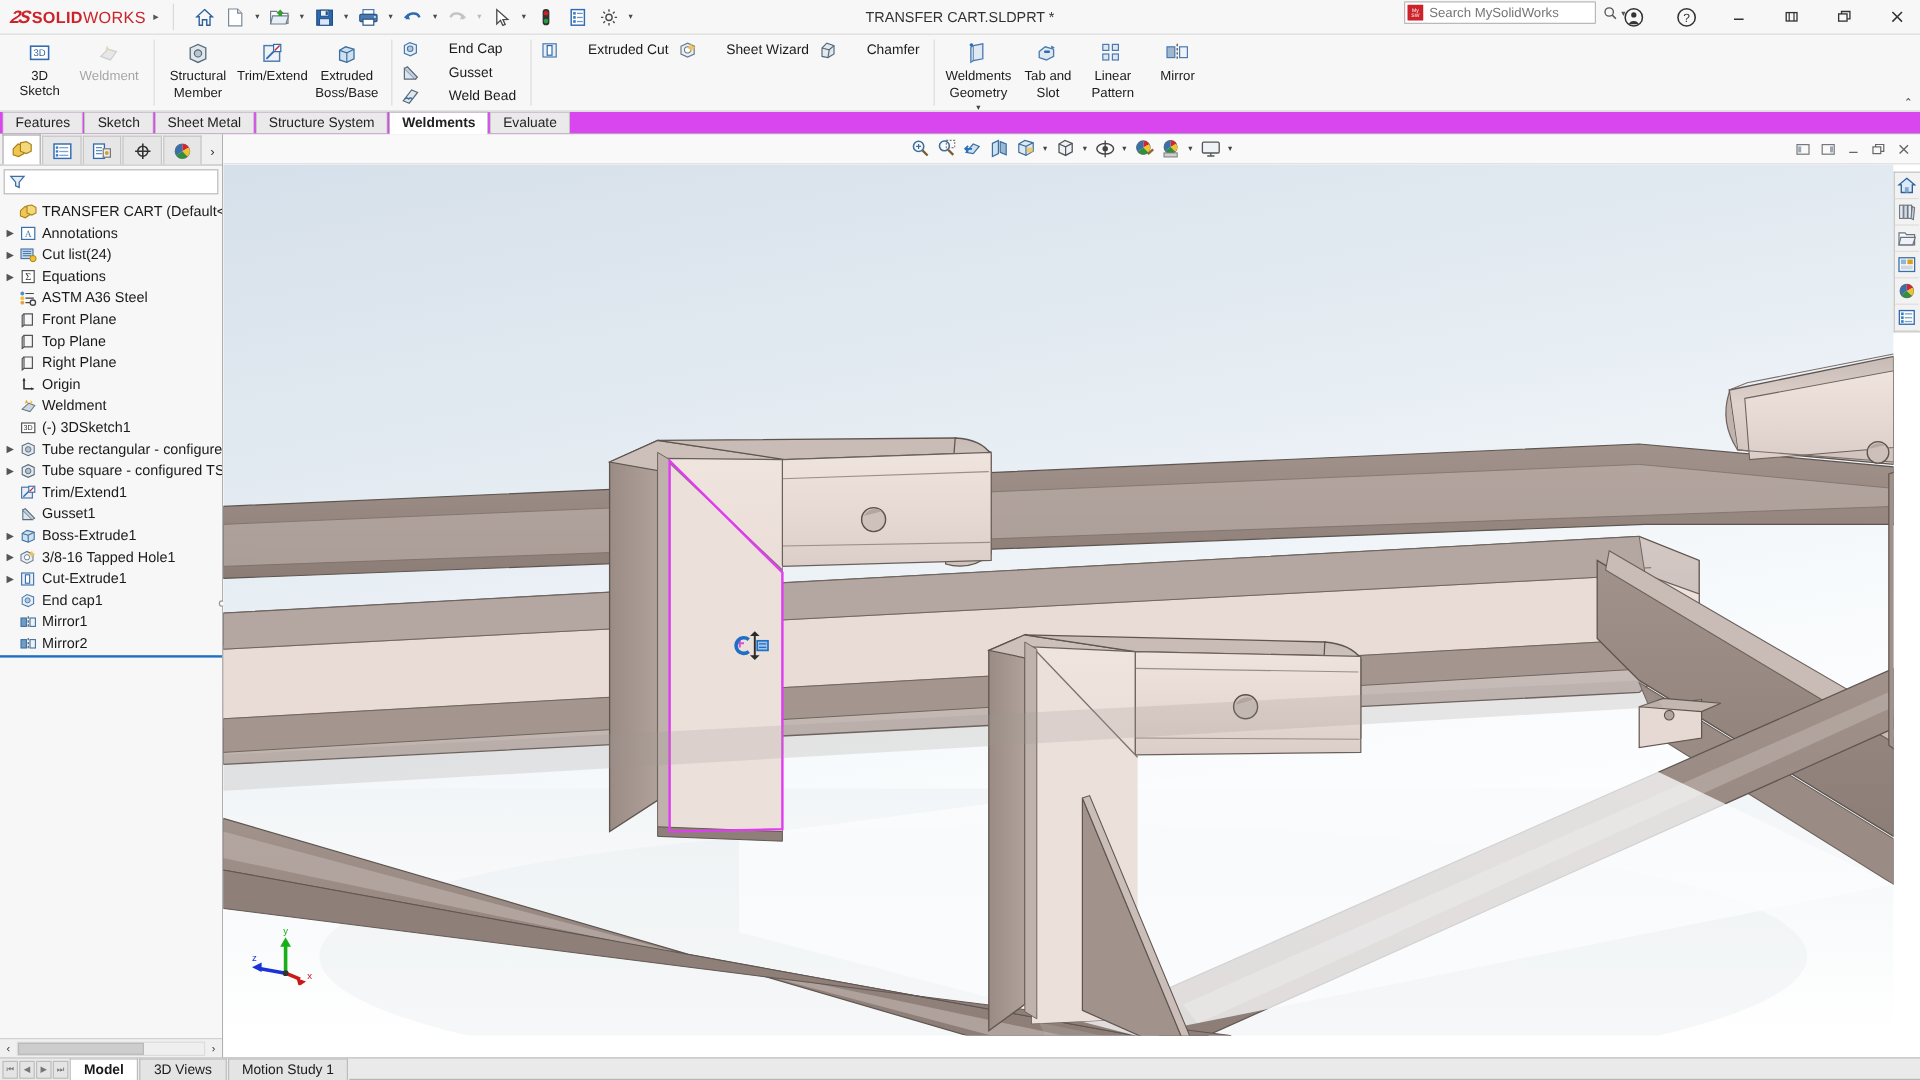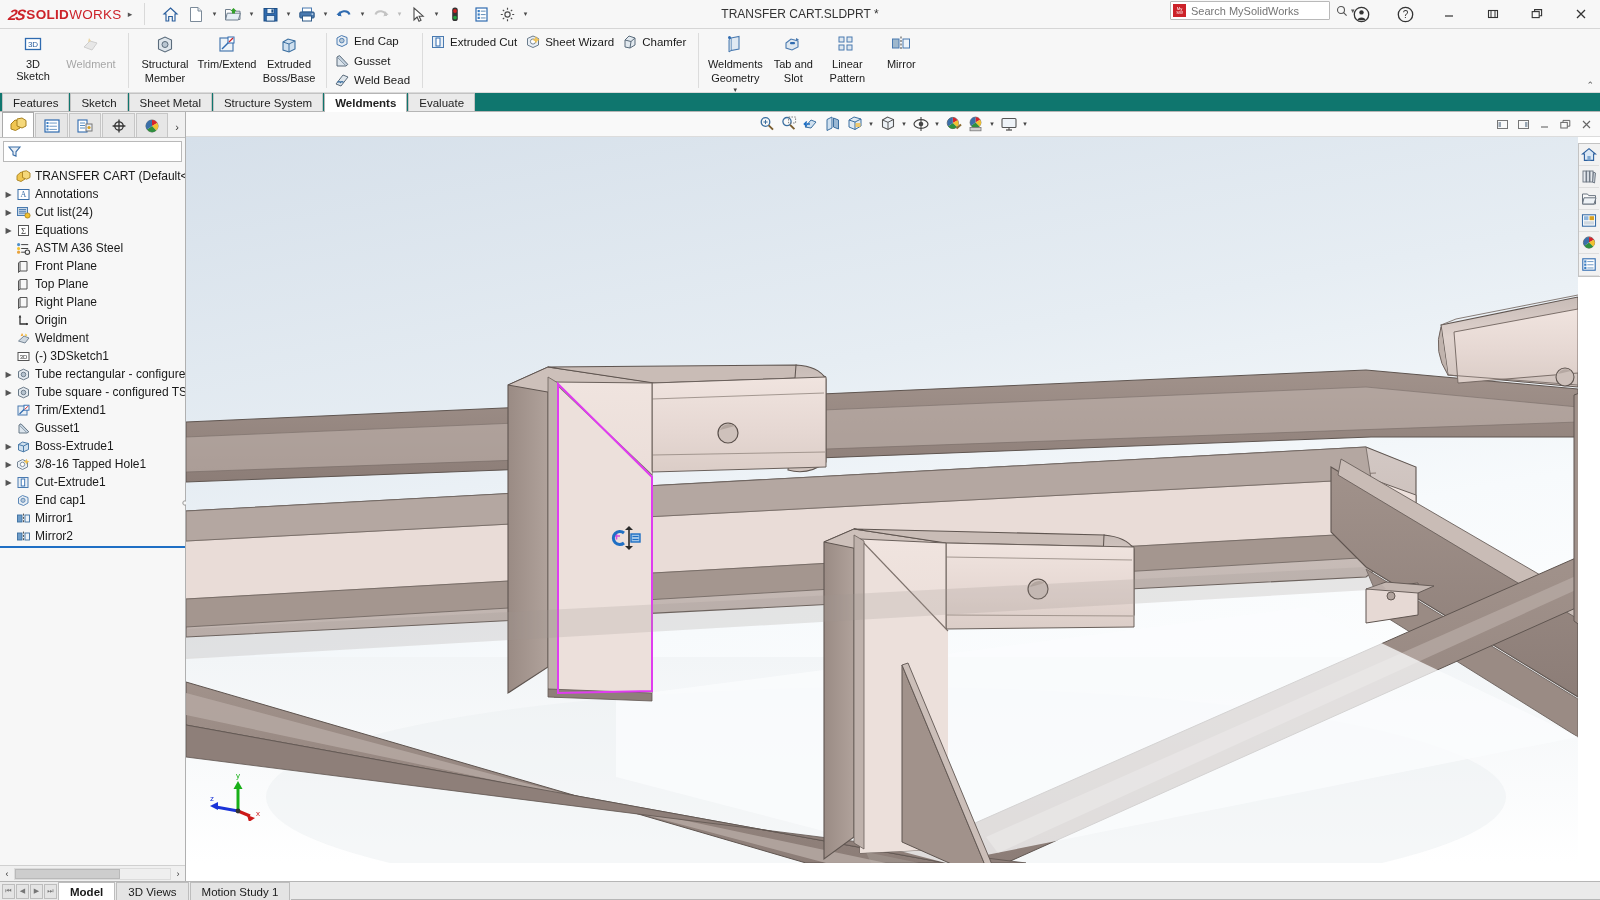--- a/index.html
+++ b/index.html
@@ -55,26 +55,26 @@
   }
   .rbig {
     width:54px; display:flex; flex-direction:column; align-items:center; padding-top:3px;
     cursor:default; border-radius:2px;
   }
   .rbig.wide { width:62px; }
   .rbig.disabled { opacity:.38; }
   .rbig .lbl { font-size:11px; text-align:center; line-height:12px; margin-top:2px; color:#1a1a1a;}
   .rsmallcol { display:flex; flex-direction:column; justify-content:flex-start; padding-top:2px;}
   .rsmall { display:flex; align-items:center; height:21px; padding:0 6px 0 2px; border-radius:2px;}
-  .rsmall .lbl { font-size:11.5px; margin-left:4px; color:#1a1a1a; white-space:nowrap;}
+  .rsmall .lbl { font-size:11.5px; margin-left:24px; color:#1a1a1a; white-space:nowrap;}
   .ribbon-collapse { position:absolute; right:6px; bottom:2px; font-size:9px; color:#555; }
 
   
   .cmdtabs {
-    height:19px; background:#0f766e; display:flex; align-items:flex-end; border-bottom:1px solid #b5b5b5;
+    height:19px; background:#d946ef; display:flex; align-items:flex-end; border-bottom:1px solid #b5b5b5;
     padding-left:2px; flex:0 0 19px;
   }
   .cmdtab {
     height:18px; padding:0 10px; font-size:11.5px; display:flex;align-items:center;
     background:#eaeaea; border:1px solid #c3c3c3; border-bottom:none; margin-right:1px; color:#222;
     border-radius:1px 1px 0 0;
   }
   .cmdtab.active { background:#ffffff; font-weight:bold; position:relative; top:1px; height:19px; border-color:#b5b5b5;}
 
   

